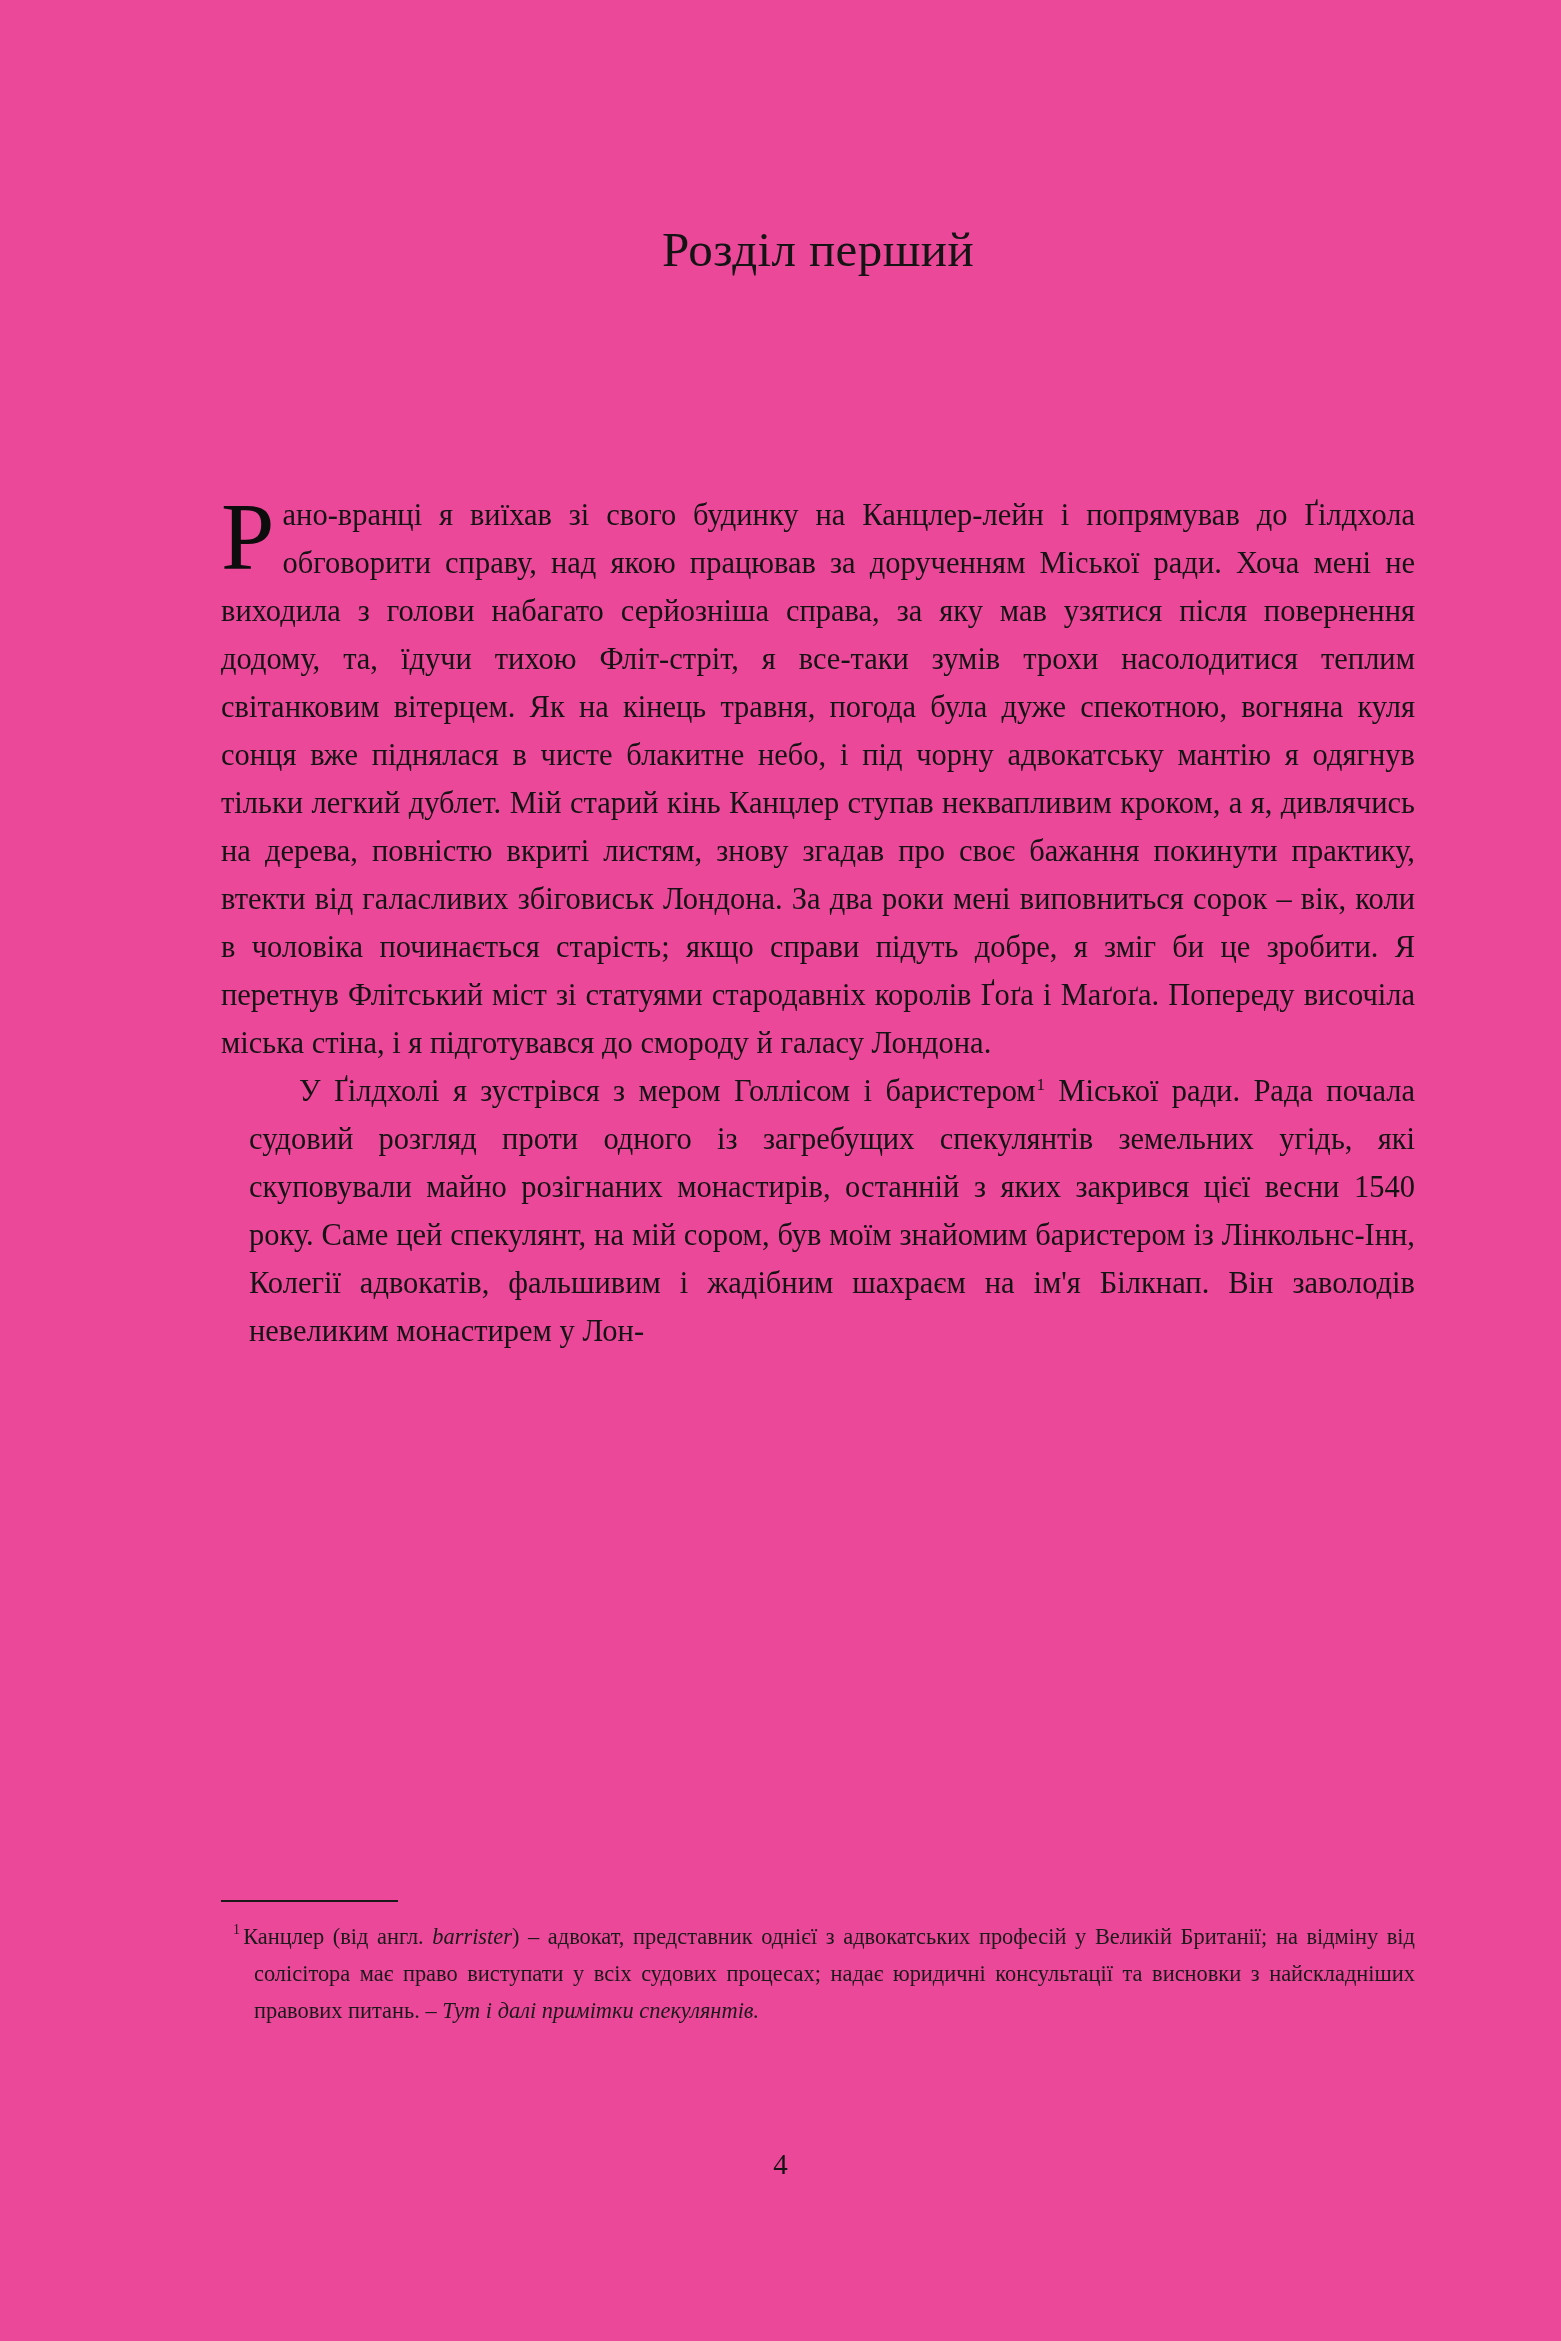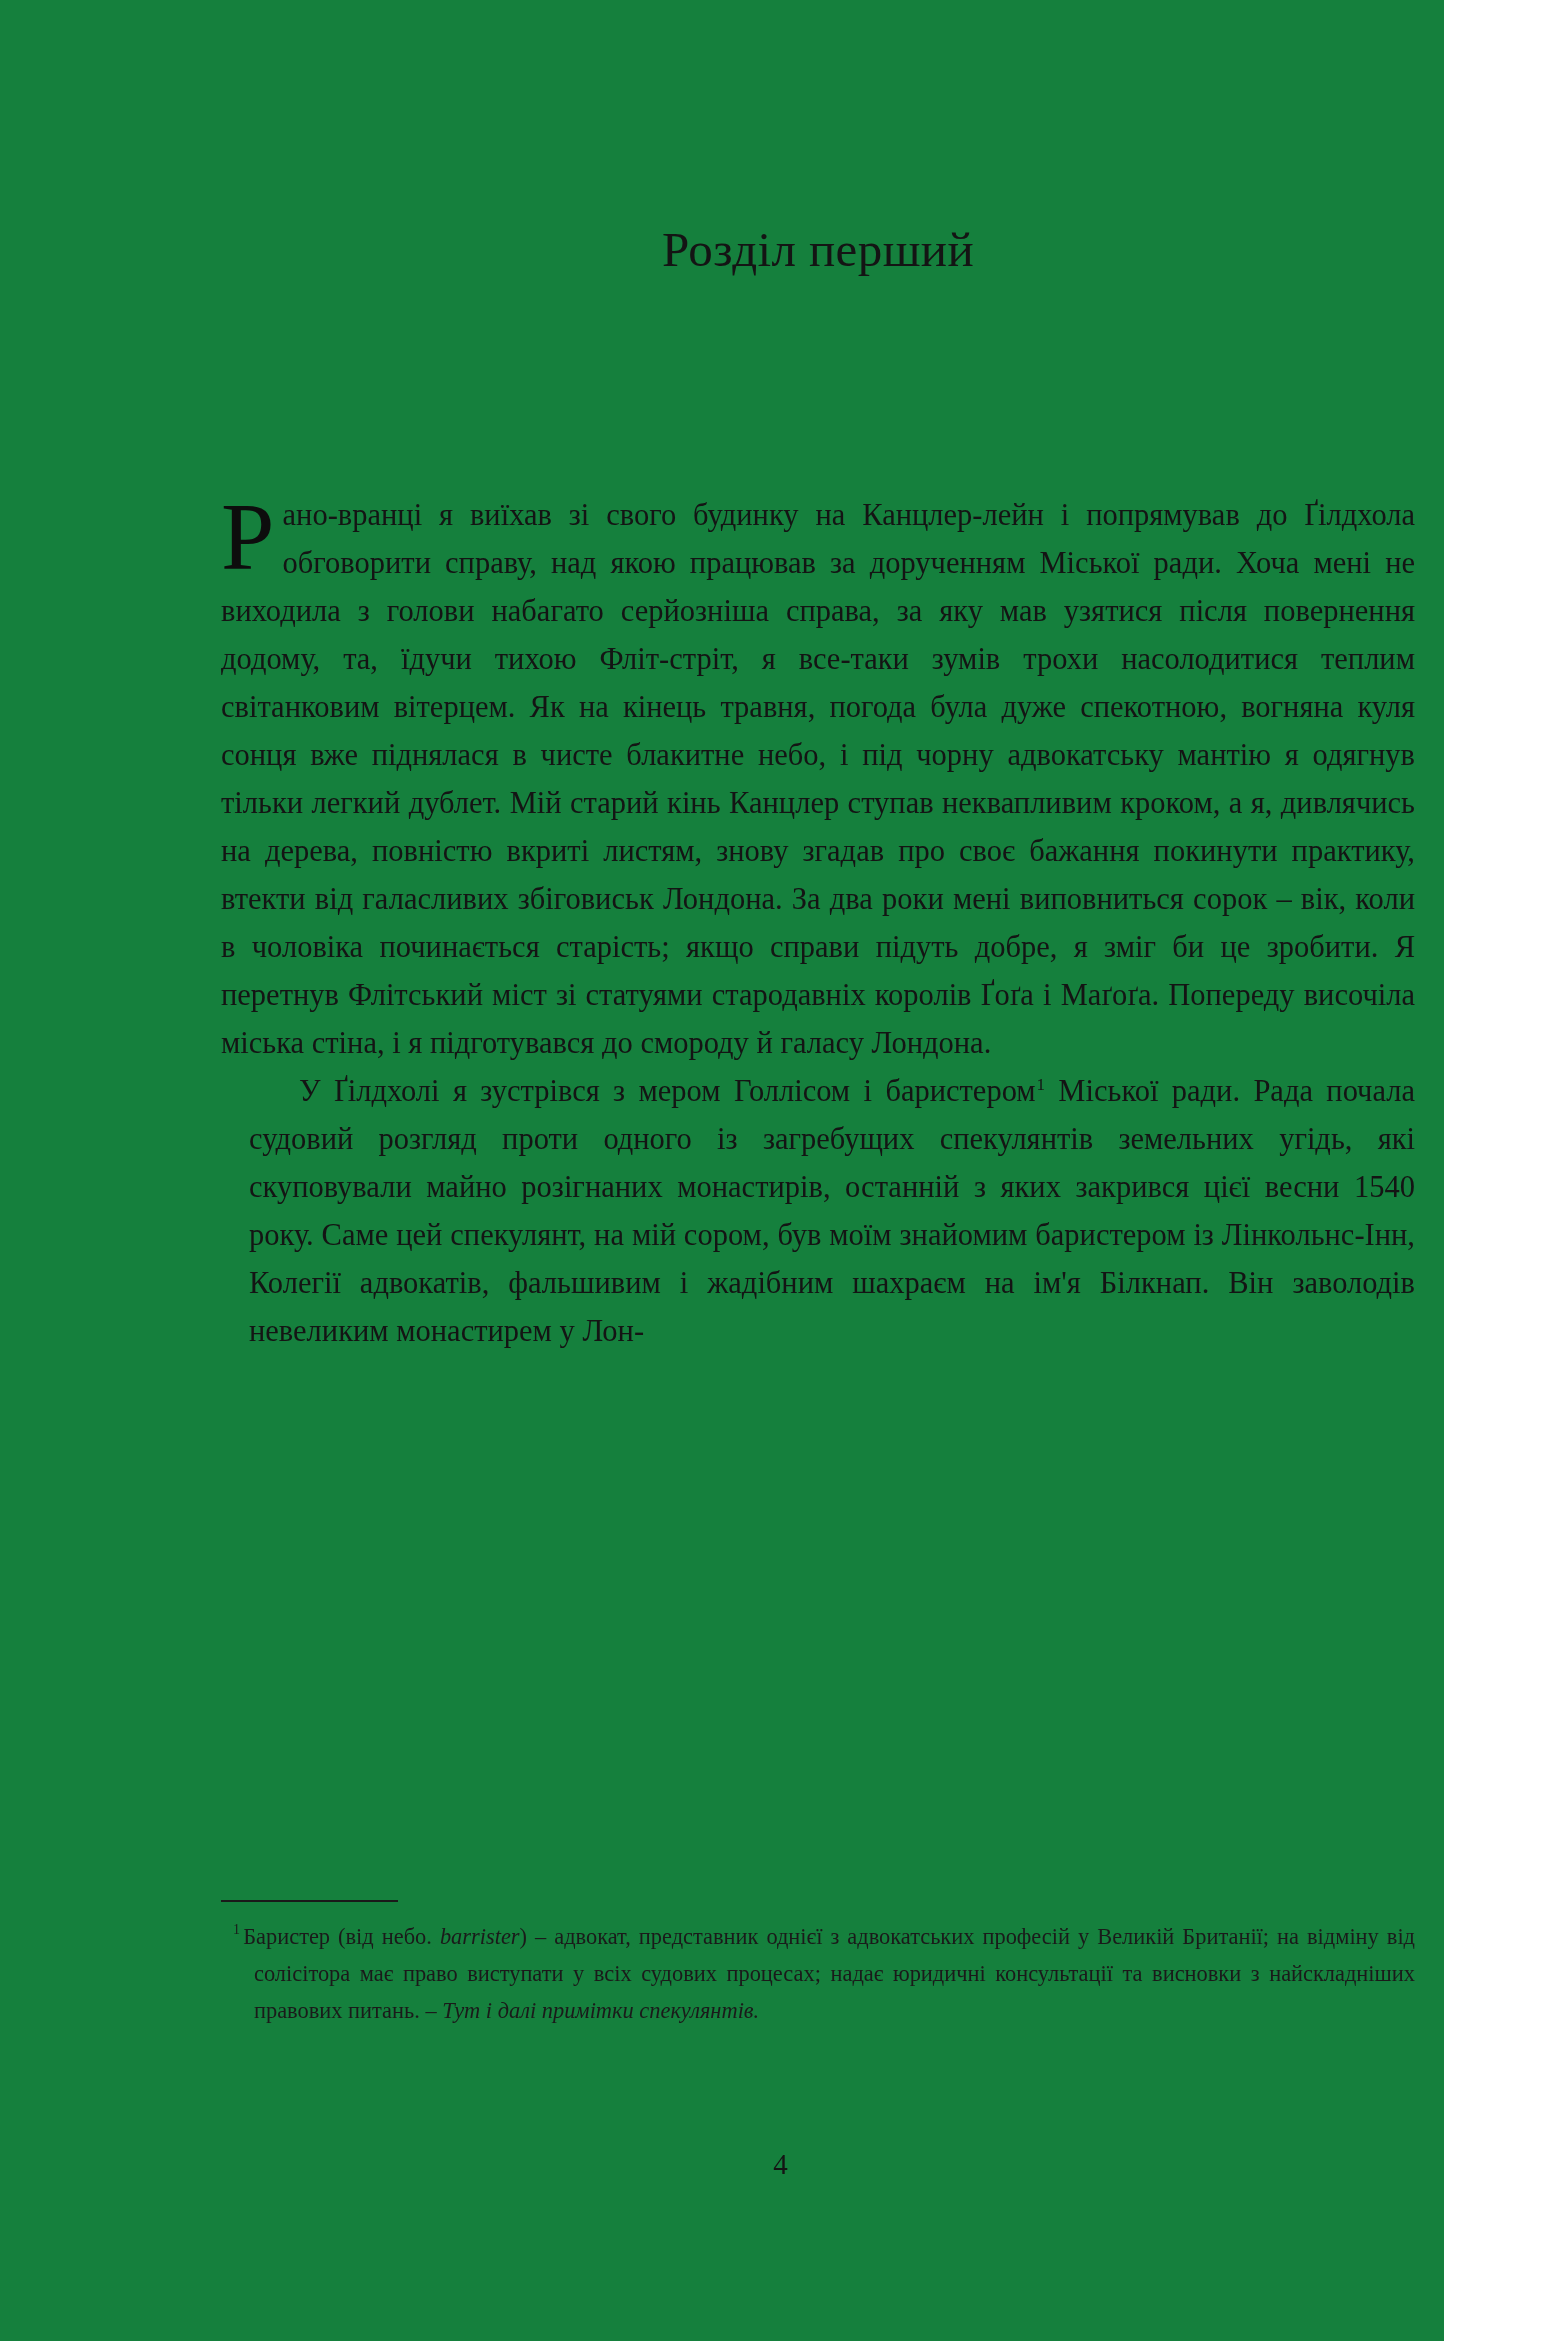--- a/index.html
+++ b/index.html
@@ -14,23 +14,23 @@
     position: relative;
     font-family: "Liberation Serif", "DejaVu Serif", serif;
     color: #1a1a1a;
     overflow: hidden;
   }
 
   .page {
     position: absolute;
     left: 0;
     top: 0;
-    width: 1444px;
+    width: 1561px;
     height: 2342px;
-    background: #15803d;
+    background: #ec4899;
   }
 
   
   .content {
     position: absolute;
     left: 221px;
     top: 0;
     width: 1194px;
   }
 
@@ -145,20 +145,20 @@
       <p class="body-par indent">
         <span>У Ґілдхолі я зустрівся з мером Голлісом і баристером</span><sup class="fn-ref">1</sup><span> Міської ради. Рада почала судовий розгляд проти одного із загребущих спекулянтів земельних угідь, які скуповували майно розігнаних монастирів, останній з яких закрився цієї весни 1540 року. Саме цей спекулянт, на мій сором, був моїм знайомим баристером із Лінкольнс-Інн, Колегії адвокатів, фальшивим і жадібним шахраєм на ім'я Білкнап. Він заволодів невеликим монастирем у Лон-</span>
       </p>
 
     </div>
   </div>
 
   <div class="footnote-zone">
     <div class="footnote-rule"></div>
     <p class="footnote-text">
-      <span class="fn-marker">1</span><span>Баристер (від небо. </span><i>barrister</i><span>) – адвокат, представник однієї з адвокатських професій у Великій Британії; на відміну від солісітора має право виступати у всіх судових процесах; надає юридичні консультації та висновки з найскладніших правових питань. – </span><i>Тут і далі примітки спекулянтів.</i>
+      <span class="fn-marker">1</span><span>Канцлер (від англ. </span><i>barrister</i><span>) – адвокат, представник однієї з адвокатських професій у Великій Британії; на відміну від солісітора має право виступати у всіх судових процесах; надає юридичні консультації та висновки з найскладніших правових питань. – </span><i>Тут і далі примітки спекулянтів.</i>
     </p>
   </div>
 
   <div class="folio">4</div>
 
 </div>
 
 
 </body></html>

